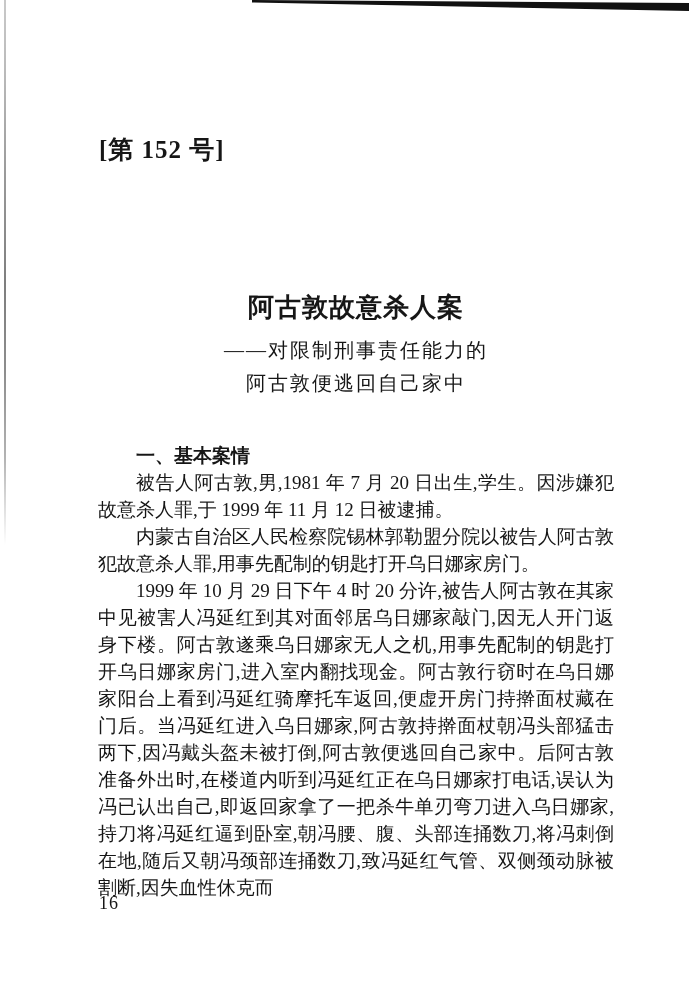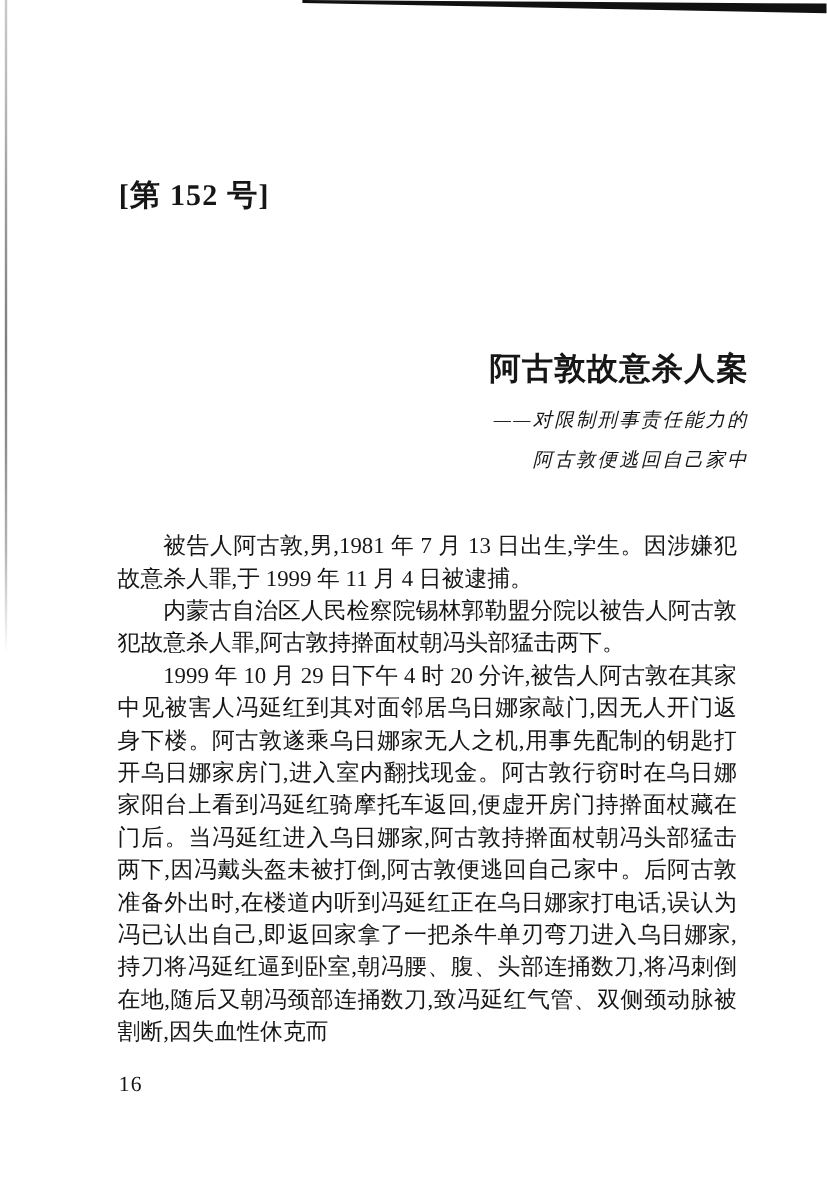--- a/index.html
+++ b/index.html
@@ -27,41 +27,40 @@
   .scan-left {
     position: absolute;
     top: 0; left: 4px;
     width: 2px; height: 545px;
     background: linear-gradient(to bottom,
       #c9c9c9 0%, #b9b9b9 14%, #9a9a9a 32%, #7e7e7e 52%,
       #8d8d8d 68%, #b3b3b3 84%, rgba(200,200,200,0) 100%);
   }
   .case-number {
     position: absolute;
-    left: 99px; top: 146px;
+    left: 99px; top: 133px;
     font-size: 25px;
     font-weight: bold;
     letter-spacing: 1px;
     white-space: nowrap;
   }
   .title-block {
     position: absolute;
-    left: 108px; top: 290px;
+    left: 98px; top: 290px;
     width: 516px;
-    text-align: right;
+    text-align: center;
   }
   .doc-title {
     font-size: 26px;
     font-weight: bold;
     letter-spacing: 1px;
     margin: 0 0 9px 0;
   }
   .doc-subtitle {
-    font-size: 16px;
-    font-style: italic;
+    font-size: 20px;
     font-weight: 500;
     letter-spacing: 2px;
     line-height: 33px;
     margin: 0;
   }
   .content {
     position: absolute;
     left: 98px; top: 442px;
     width: 516px;
     font-size: 19px;
@@ -100,20 +99,21 @@
 
   <div class="case-number">[第 152 号]</div>
 
   <div class="title-block">
     <h1 class="doc-title">阿古敦故意杀人案</h1>
     <p class="doc-subtitle">——对限制刑事责任能力的</p>
     <p class="doc-subtitle">阿古敦便逃回自己家中</p>
   </div>
 
   <div class="content">
-    <p class="body-para">被告人阿古敦,男,1981 年 7 月 13 日出生,学生。因涉嫌犯故意杀人罪,于 1999 年 11 月 4 日被逮捕。</p>
-    <p class="body-para">内蒙古自治区人民检察院锡林郭勒盟分院以被告人阿古敦犯故意杀人罪,阿古敦持擀面杖朝冯头部猛击两下。</p>
+    <h2 class="section-heading">一、基本案情</h2>
+    <p class="body-para">被告人阿古敦,男,1981 年 7 月 20 日出生,学生。因涉嫌犯故意杀人罪,于 1999 年 11 月 12 日被逮捕。</p>
+    <p class="body-para">内蒙古自治区人民检察院锡林郭勒盟分院以被告人阿古敦犯故意杀人罪,用事先配制的钥匙打开乌日娜家房门。</p>
     <p class="body-para">1999 年 10 月 29 日下午 4 时 20 分许,被告人阿古敦在其家中见被害人冯延红到其对面邻居乌日娜家敲门,因无人开门返身下楼。阿古敦遂乘乌日娜家无人之机,用事先配制的钥匙打开乌日娜家房门,进入室内翻找现金。阿古敦行窃时在乌日娜家阳台上看到冯延红骑摩托车返回,便虚开房门持擀面杖藏在门后。当冯延红进入乌日娜家,阿古敦持擀面杖朝冯头部猛击两下,因冯戴头盔未被打倒,阿古敦便逃回自己家中。后阿古敦准备外出时,在楼道内听到冯延红正在乌日娜家打电话,误认为冯已认出自己,即返回家拿了一把杀牛单刃弯刀进入乌日娜家,持刀将冯延红逼到卧室,朝冯腰、腹、头部连捅数刀,将冯刺倒在地,随后又朝冯颈部连捅数刀,致冯延红气管、双侧颈动脉被割断,因失血性休克而</p>
   </div>
 
   <div class="page-number">16</div>
 
 </div>
 
 </body></html>

